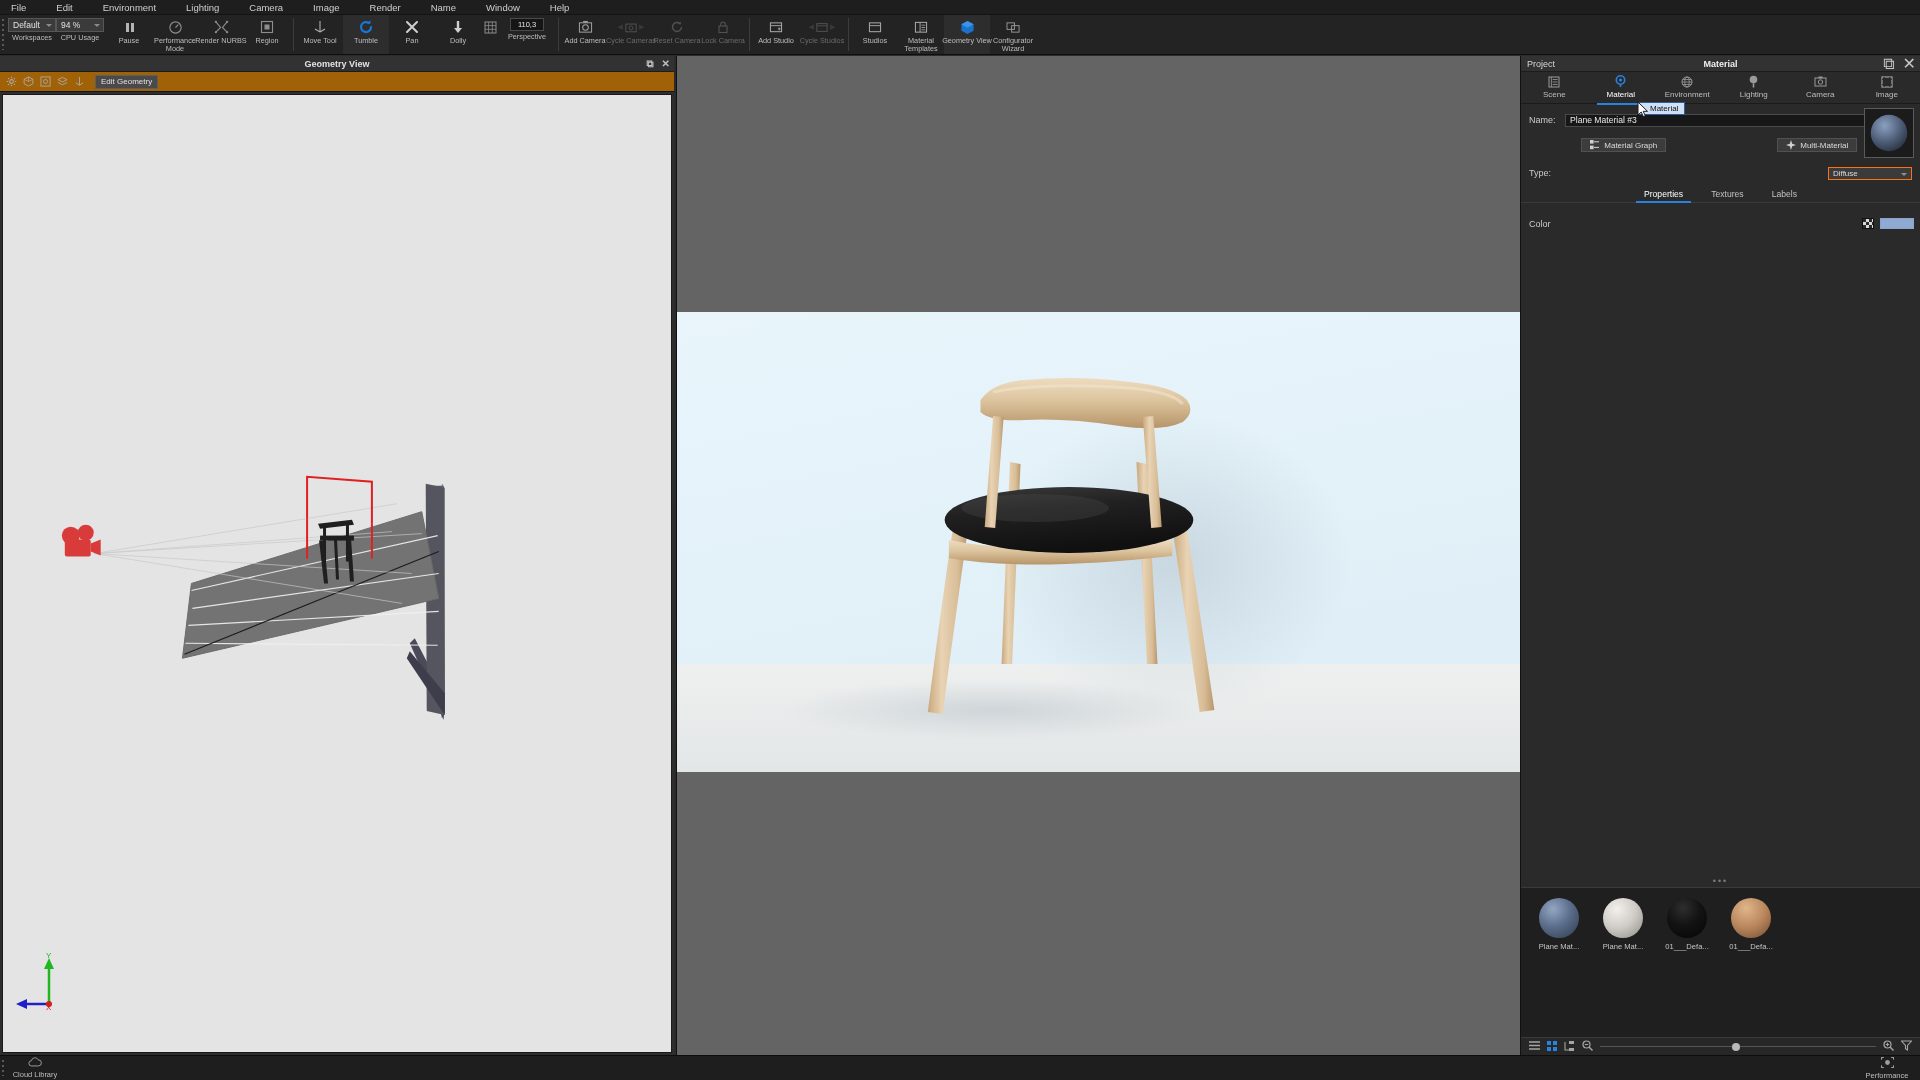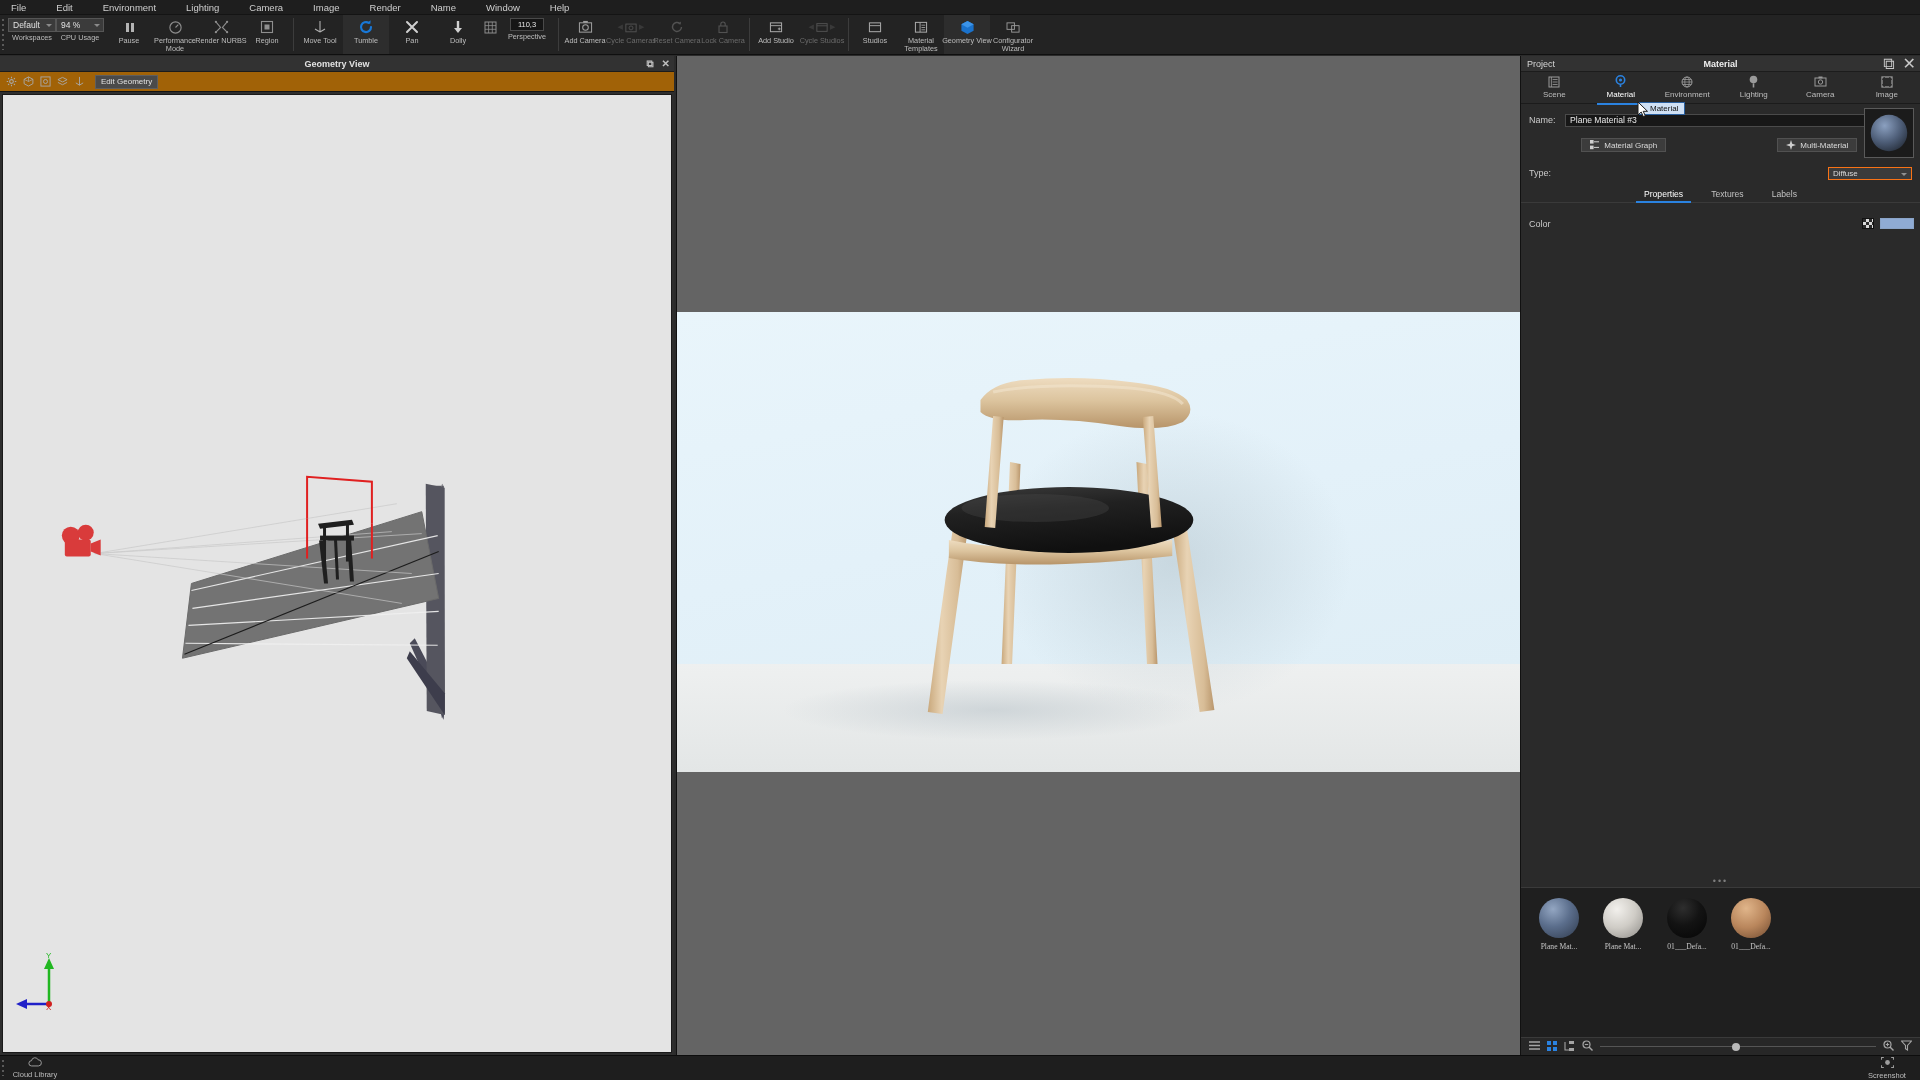--- a/index.html
+++ b/index.html
@@ -133,21 +133,21 @@
      background-image:linear-gradient(45deg,#d9d9d9 25%,transparent 25%,transparent 75%,#d9d9d9 75%),
                       linear-gradient(45deg,#d9d9d9 25%,#2b2b2b 25%,#2b2b2b 75%,#d9d9d9 75%);
      background-size:6px 6px; background-position:0 0,3px 3px; border:1px solid #111; }
   #color-swatch { position:absolute; right:6px; top:3px; width:34px; height:11px;
                   border:1px solid #8aa4c8; }
 
   #mat-spacer { flex:1; }
   #lib-handle { height:12px; display:flex; align-items:center; justify-content:center;
                 color:#7d7d7d; font-size:9px; letter-spacing:2px; background:#2a2a2a; }
   #lib-grid { height:150px; background:#1f1f1f; border-top:1px solid #3a3a3a; display:flex;
-              gap:12px; padding:10px 0 0 12px; align-content:flex-start; flex-wrap:wrap;font-family:Liberation Serif, serif; }
+              gap:12px; padding:10px 0 0 12px; align-content:flex-start; flex-wrap:wrap; }
   .lib-item { width:52px; display:flex; flex-direction:column; align-items:center; }
   .lib-sphere { width:40px; height:40px; border-radius:50%; }
   .lib-name { font-size:7.6px; color:#c6c6c6; margin-top:4px; white-space:nowrap;
               overflow:hidden; text-overflow:ellipsis; width:54px; text-align:center; }
   #lib-bar { height:18px; background:#272727; border-top:1px solid #3a3a3a; display:flex;
              align-items:center; padding:0 8px; gap:7px; }
   #lib-bar .lb-ico { font-size:10px; color:#a5a5a5; }
   #lib-bar .lb-ico.blue { color:#2a82e0; }
   #lib-slider { flex:1; height:12px; position:relative; display:flex; align-items:center; }
   #lib-slider .track { width:100%; height:1px; background:#555; }
@@ -801,15 +801,15 @@
     </div>
     <div class="sl">Cloud Library</div>
   </div>
   <div class="sb-btn" id="sb-right">
     <div class="si">
       <svg width="13" height="11" viewBox="0 0 14 12">
           <path d="M0.5 3 V0.5 H3 M11 0.5 H13.5 V3 M13.5 9 V11.5 H11 M3 11.5 H0.5 V9" stroke="#9e9e9e" stroke-width="1.1" fill="none"></path>
           <circle cx="7" cy="6" r="2.6" fill="#9e9e9e"></circle>
         </svg>
     </div>
-    <div class="sl">Screenshot</div>
+    <div class="sl">Performance</div>
   </div>
 </div>
 
 </body></html>

